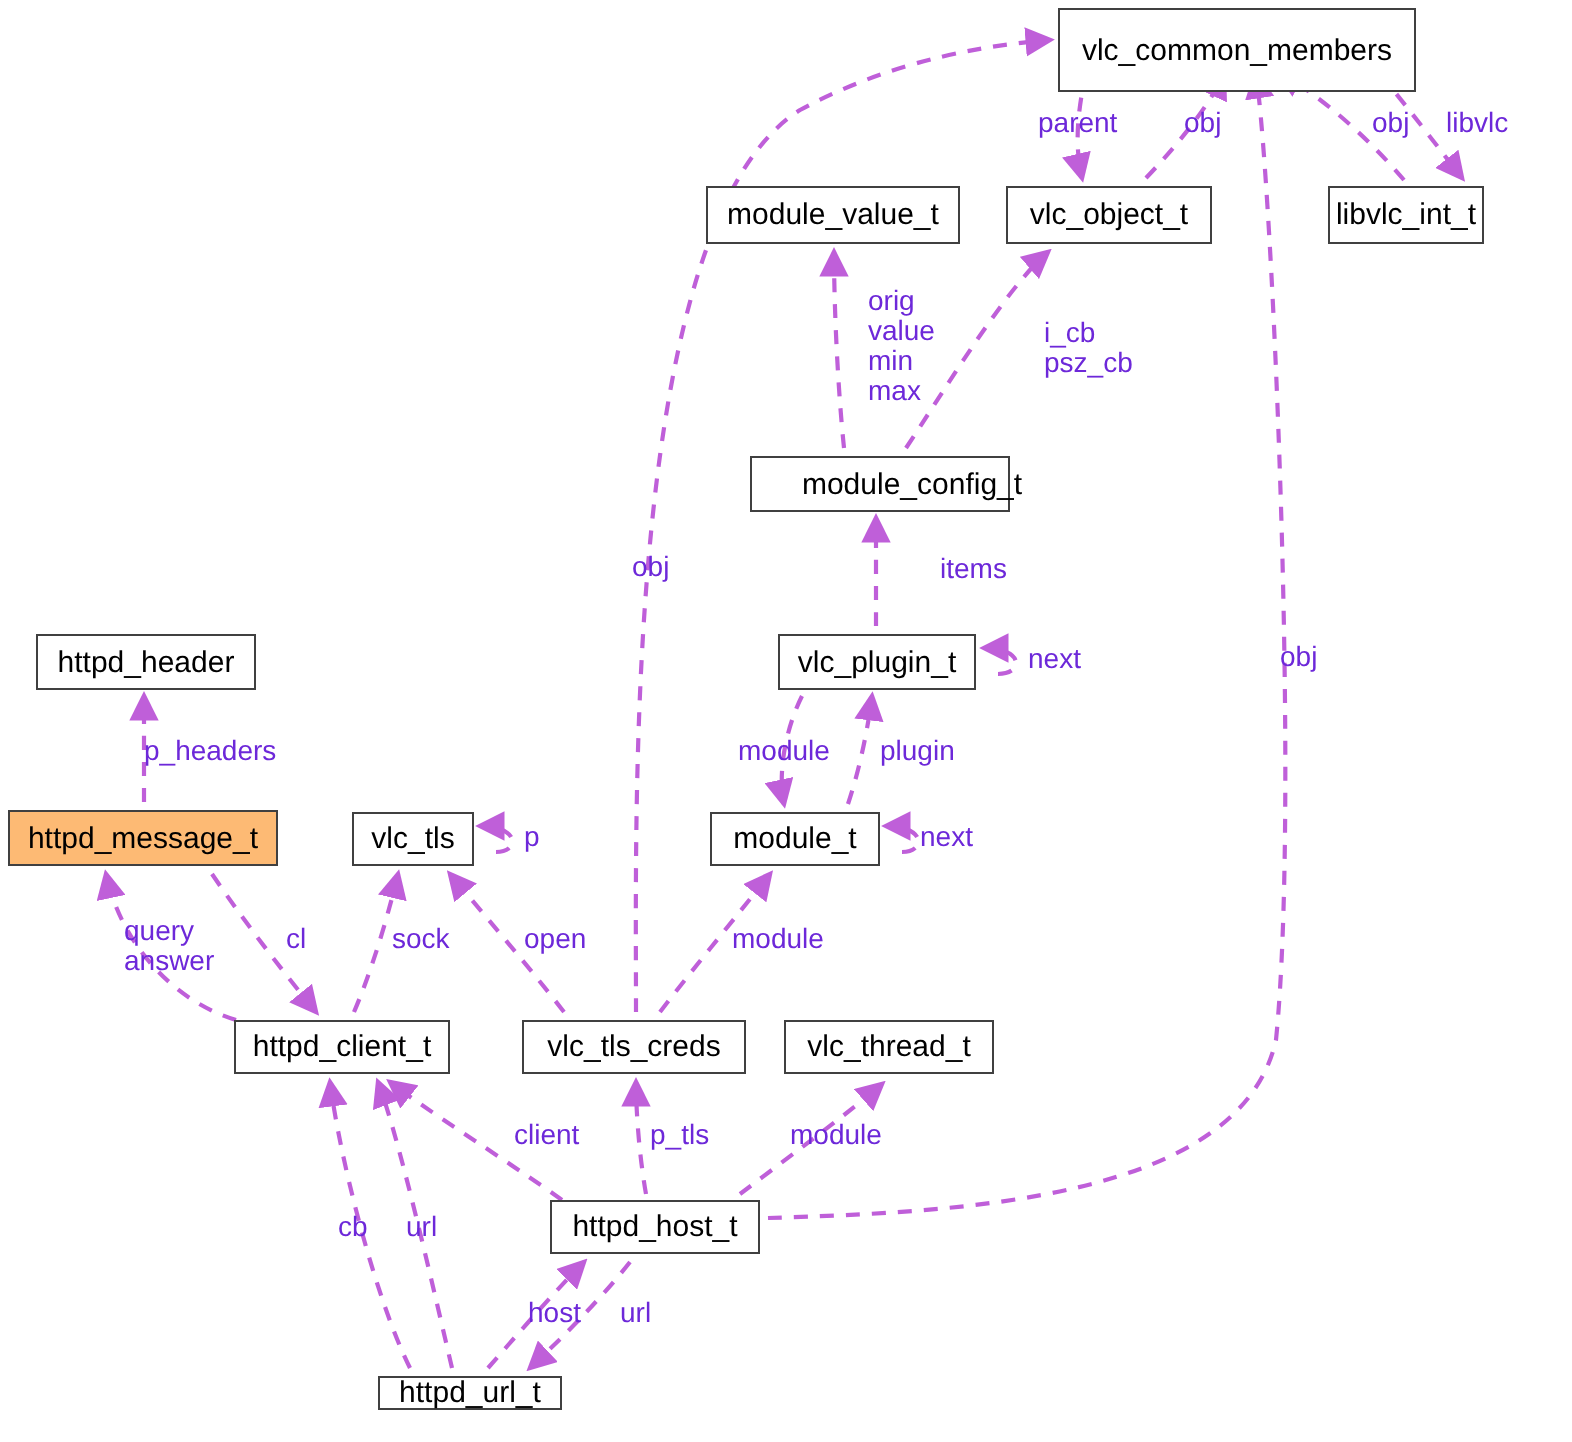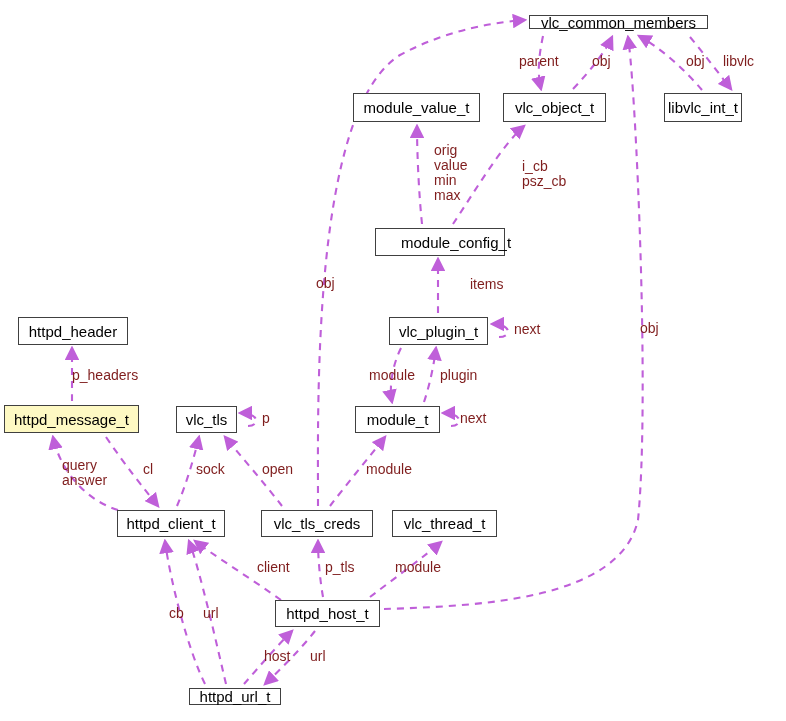--- a/index.html
+++ b/index.html
@@ -40,26 +40,26 @@
     color: #000000;
     font-size: 15px;
     line-height: 1;
     display: flex;
     align-items: center;
     justify-content: center;
     white-space: nowrap;
     letter-spacing: 0px;
   }
   .node.highlight {
-    background: #fef9c3;
+    background: #fdba74;
   }
   .edge-label {
     position: absolute;
     font-size: 14px;
-    color: #7f1d1d;
+    color: #6d28d9;
     line-height: 1.08;
     white-space: pre;
     background: transparent;
   }
 </style>
 </head>
 <body>
 
 <div id="diagram-root">
 
@@ -121,21 +121,21 @@
 
       <path d="M 226 684 C 218 650 200 570 189 541"></path>
 
       <path d="M 244 684 C 258 668 278 645 292 631"></path>
 
       <path d="M 315 631 C 300 650 280 670 265 684"></path>
     </g>
   </svg>
 
   <div id="node-layer">
-      <div class="node" style="left: 529px; top: 4px; width: 179px; height: 14px; margin-top: 11px;">vlc_common_members</div>
+      <div class="node" style="left: 529px; top: 4px; width: 179px; height: 42px;">vlc_common_members</div>
       <div class="node" style="left: 353px; top: 93px; width: 127px; height: 29px;">module_value_t</div>
       <div class="node" style="left: 503px; top: 93px; width: 103px; height: 29px;">vlc_object_t</div>
       <div class="node" style="left: 664px; top: 93px; width: 78px; height: 29px;">libvlc_int_t</div>
       <div class="node" style="left: 375px; top: 228px; width: 130px; height: 28px; padding-left: 32px;">module_config_t</div>
       <div class="node" style="left: 389px; top: 317px; width: 99px; height: 28px;">vlc_plugin_t</div>
       <div class="node" style="left: 18px; top: 317px; width: 110px; height: 28px;">httpd_header</div>
       <div class="node highlight" style="left: 4px; top: 405px; width: 135px; height: 28px;">httpd_message_t</div>
       <div class="node" style="left: 176px; top: 406px; width: 61px; height: 27px;">vlc_tls</div>
       <div class="node" style="left: 355px; top: 406px; width: 85px; height: 27px;">module_t</div>
       <div class="node" style="left: 117px; top: 510px; width: 108px; height: 27px;">httpd_client_t</div>

